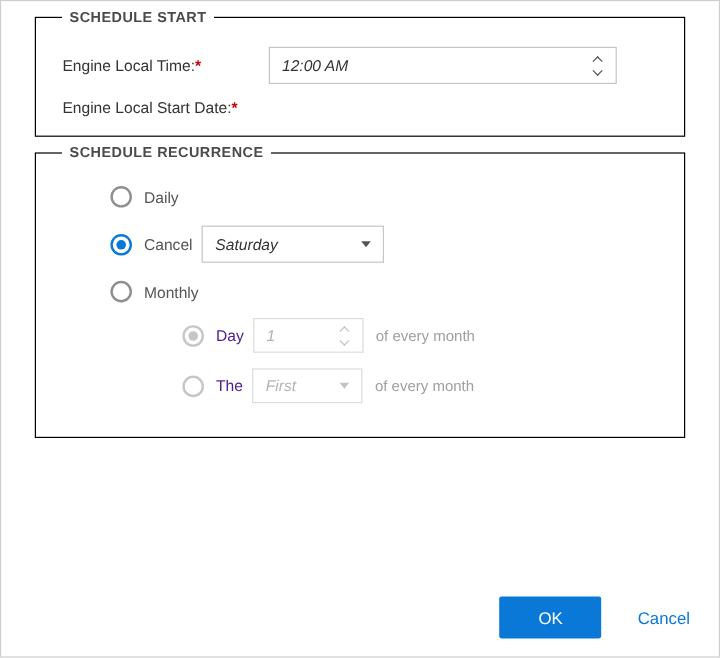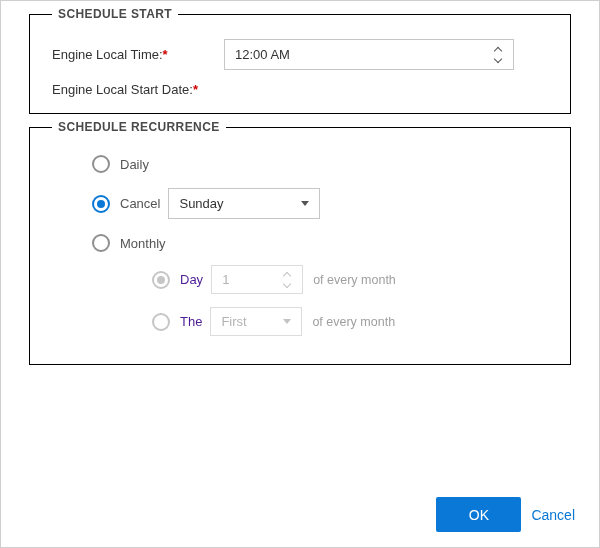--- a/index.html
+++ b/index.html
@@ -74,20 +74,21 @@
     justify-content: space-between;
     align-items: center;
     width: 290px;
     height: 31px;
     border: 1px solid #c6c6c6;
     background: #fff;
     padding: 0 10px;
     font-size: 13px;
     color: #333;
     cursor: pointer;
+    font-style: italic;
   }
 
   
   .stepper { display: flex; flex-direction: column; gap: 3px; padding-right: 2px; }
   .chev { width: 6px; height: 6px; border: solid #555; border-width: 0 1.5px 1.5px 0; }
   .chev.up   { transform: rotate(-135deg); margin-bottom: -1px; }
   .chev.down { transform: rotate(45deg); }
   .stepper.disabled .chev { border-color: #c3c3c3; }
 
   
@@ -147,21 +148,21 @@
     margin-left: 10px;
   }
 
   
   .dialog-footer {
     position: absolute;
     right: 24px;
     bottom: 15px;
     display: flex;
     align-items: center;
-    gap: 10px;
+    gap: 30px;
   }
   .ok-button {
     width: 85px;
     height: 35px;
     background: #0a78d6;
     border: none;
     border-radius: 2px;
     color: #ffffff;
     font-size: 14px;
     font-family: "Liberation Sans", sans-serif;
@@ -212,21 +213,21 @@
         </span>
       <span class="radio-label">Daily</span>
     </div>
 
     <div class="radio-row">
       <span class="radio selected">
           <span class="dot"></span>
         </span>
       <span class="radio-label">Cancel</span>
       <div class="input-box weekly-dropdown">
-        <span>Sunday</span>
+        <span>Saturday</span>
         <span class="caret"></span>
       </div>
     </div>
 
     <div class="radio-row">
       <span class="radio">
           <span class="dot"></span>
         </span>
       <span class="radio-label">Monthly</span>
     </div>

